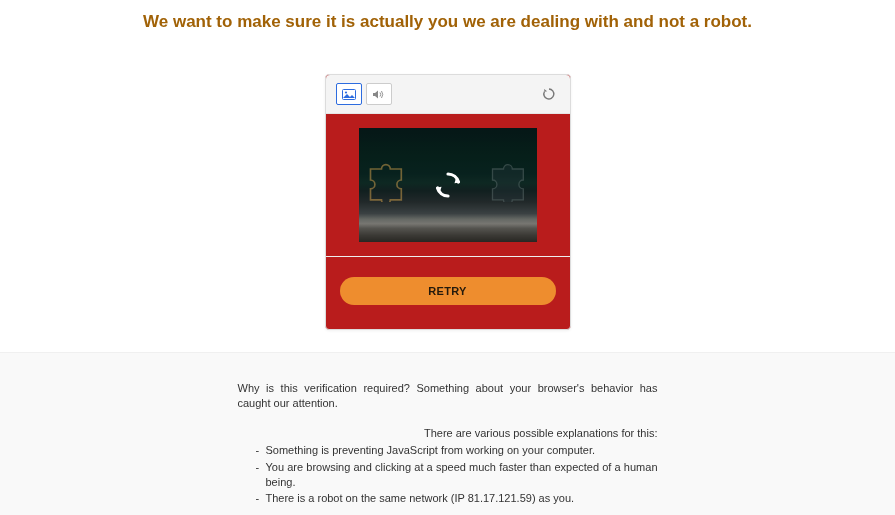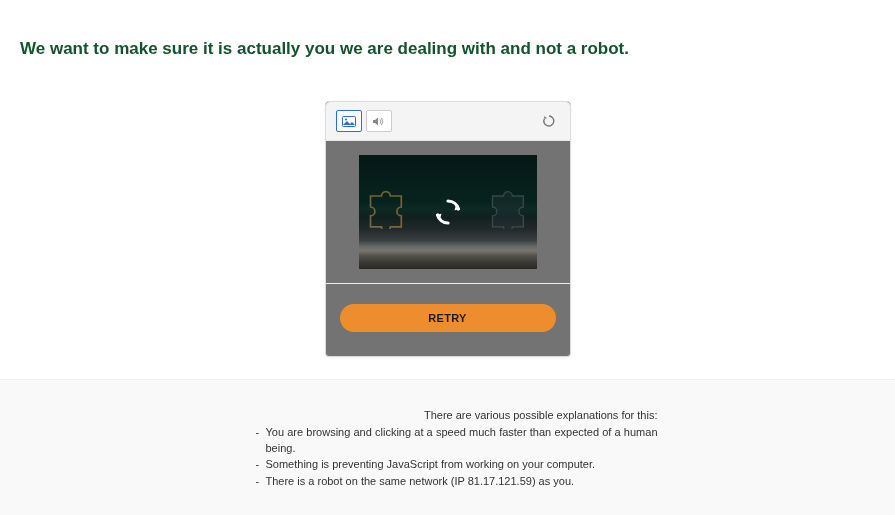--- a/index.html
+++ b/index.html
@@ -3,32 +3,32 @@
   <meta charset="utf-8">
   <style>
     * { margin: 0; padding: 0; box-sizing: border-box; }
     body {
       font-family: Arial, Helvetica, sans-serif;
       background: #ffffff;
       color: #333;
       font-size: 13px;
     }
     .heading {
-      text-align: left;
+      text-align: center;
       font-size: 17px;
       font-weight: bold;
-      color: #14532d;
-      padding: 39px 20px 42px;
+      color: #a16207;
+      padding: 12px 20px 42px;
     }
     .captcha-card {
       width: 246px;
       margin: 0 auto 22px;
       border: 1px solid #dcdcdc;
       border-radius: 4px;
-      background: #737373;
+      background: #b91c1c;
       box-shadow: 0 1px 3px rgba(0,0,0,0.06);
     }
     .captcha-header {
       display: flex;
       align-items: center;
       padding: 8px 10px;
       background: #f4f4f4;
       border-bottom: 1px solid #e6e6e6;
       border-radius: 4px 4px 0 0;
     }
@@ -187,21 +187,22 @@
 
   <div class="divider-thin"></div>
 
   <div class="retry-area">
     <button class="retry-btn">RETRY</button>
   </div>
 </div>
 
 <div class="lower-section">
   <div class="lower-inner">
+    <p class="para">Why is this verification required? Something about your browser's behavior has caught our attention.</p>
     <p class="reasons-title">There are various possible explanations for this:</p>
     <ul class="reasons">
+      <li>Something is preventing JavaScript from working on your computer.</li>
       <li>You are browsing and clicking at a speed much faster than expected of a human being.</li>
-      <li>Something is preventing JavaScript from working on your computer.</li>
       <li>There is a robot on the same network (IP 81.17.121.59) as you.</li>
     </ul>
 
   </div>
 </div>
 
 </body></html>

